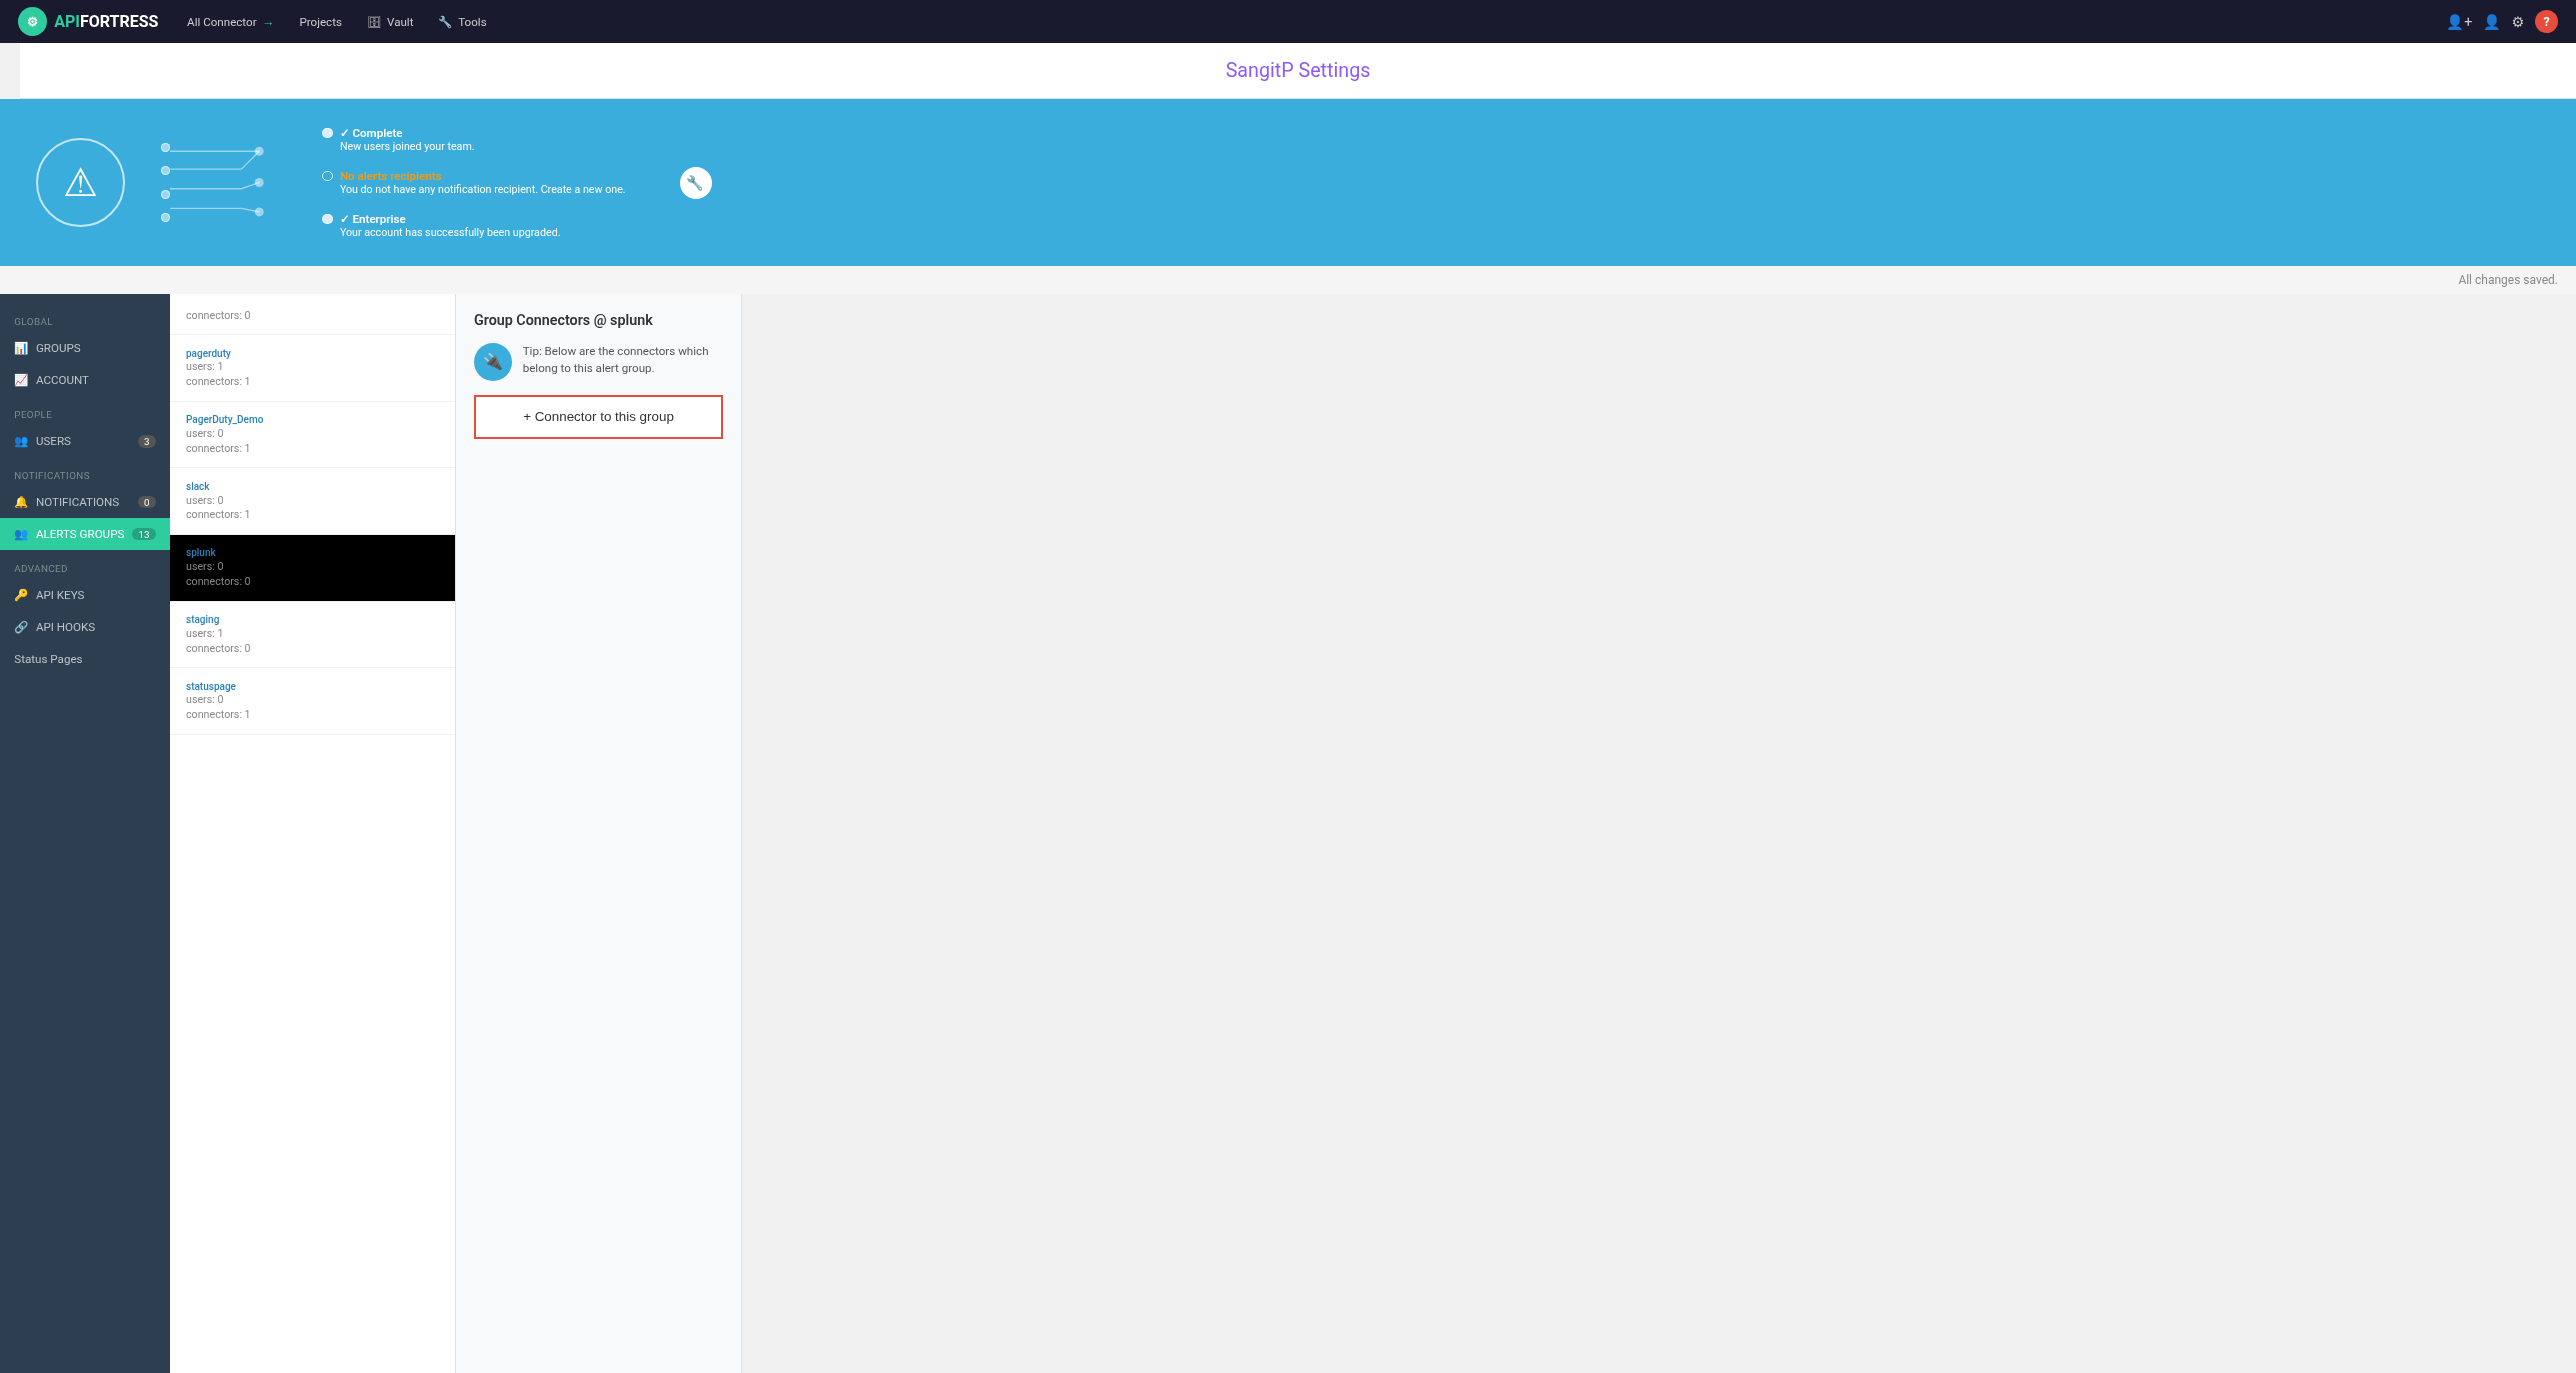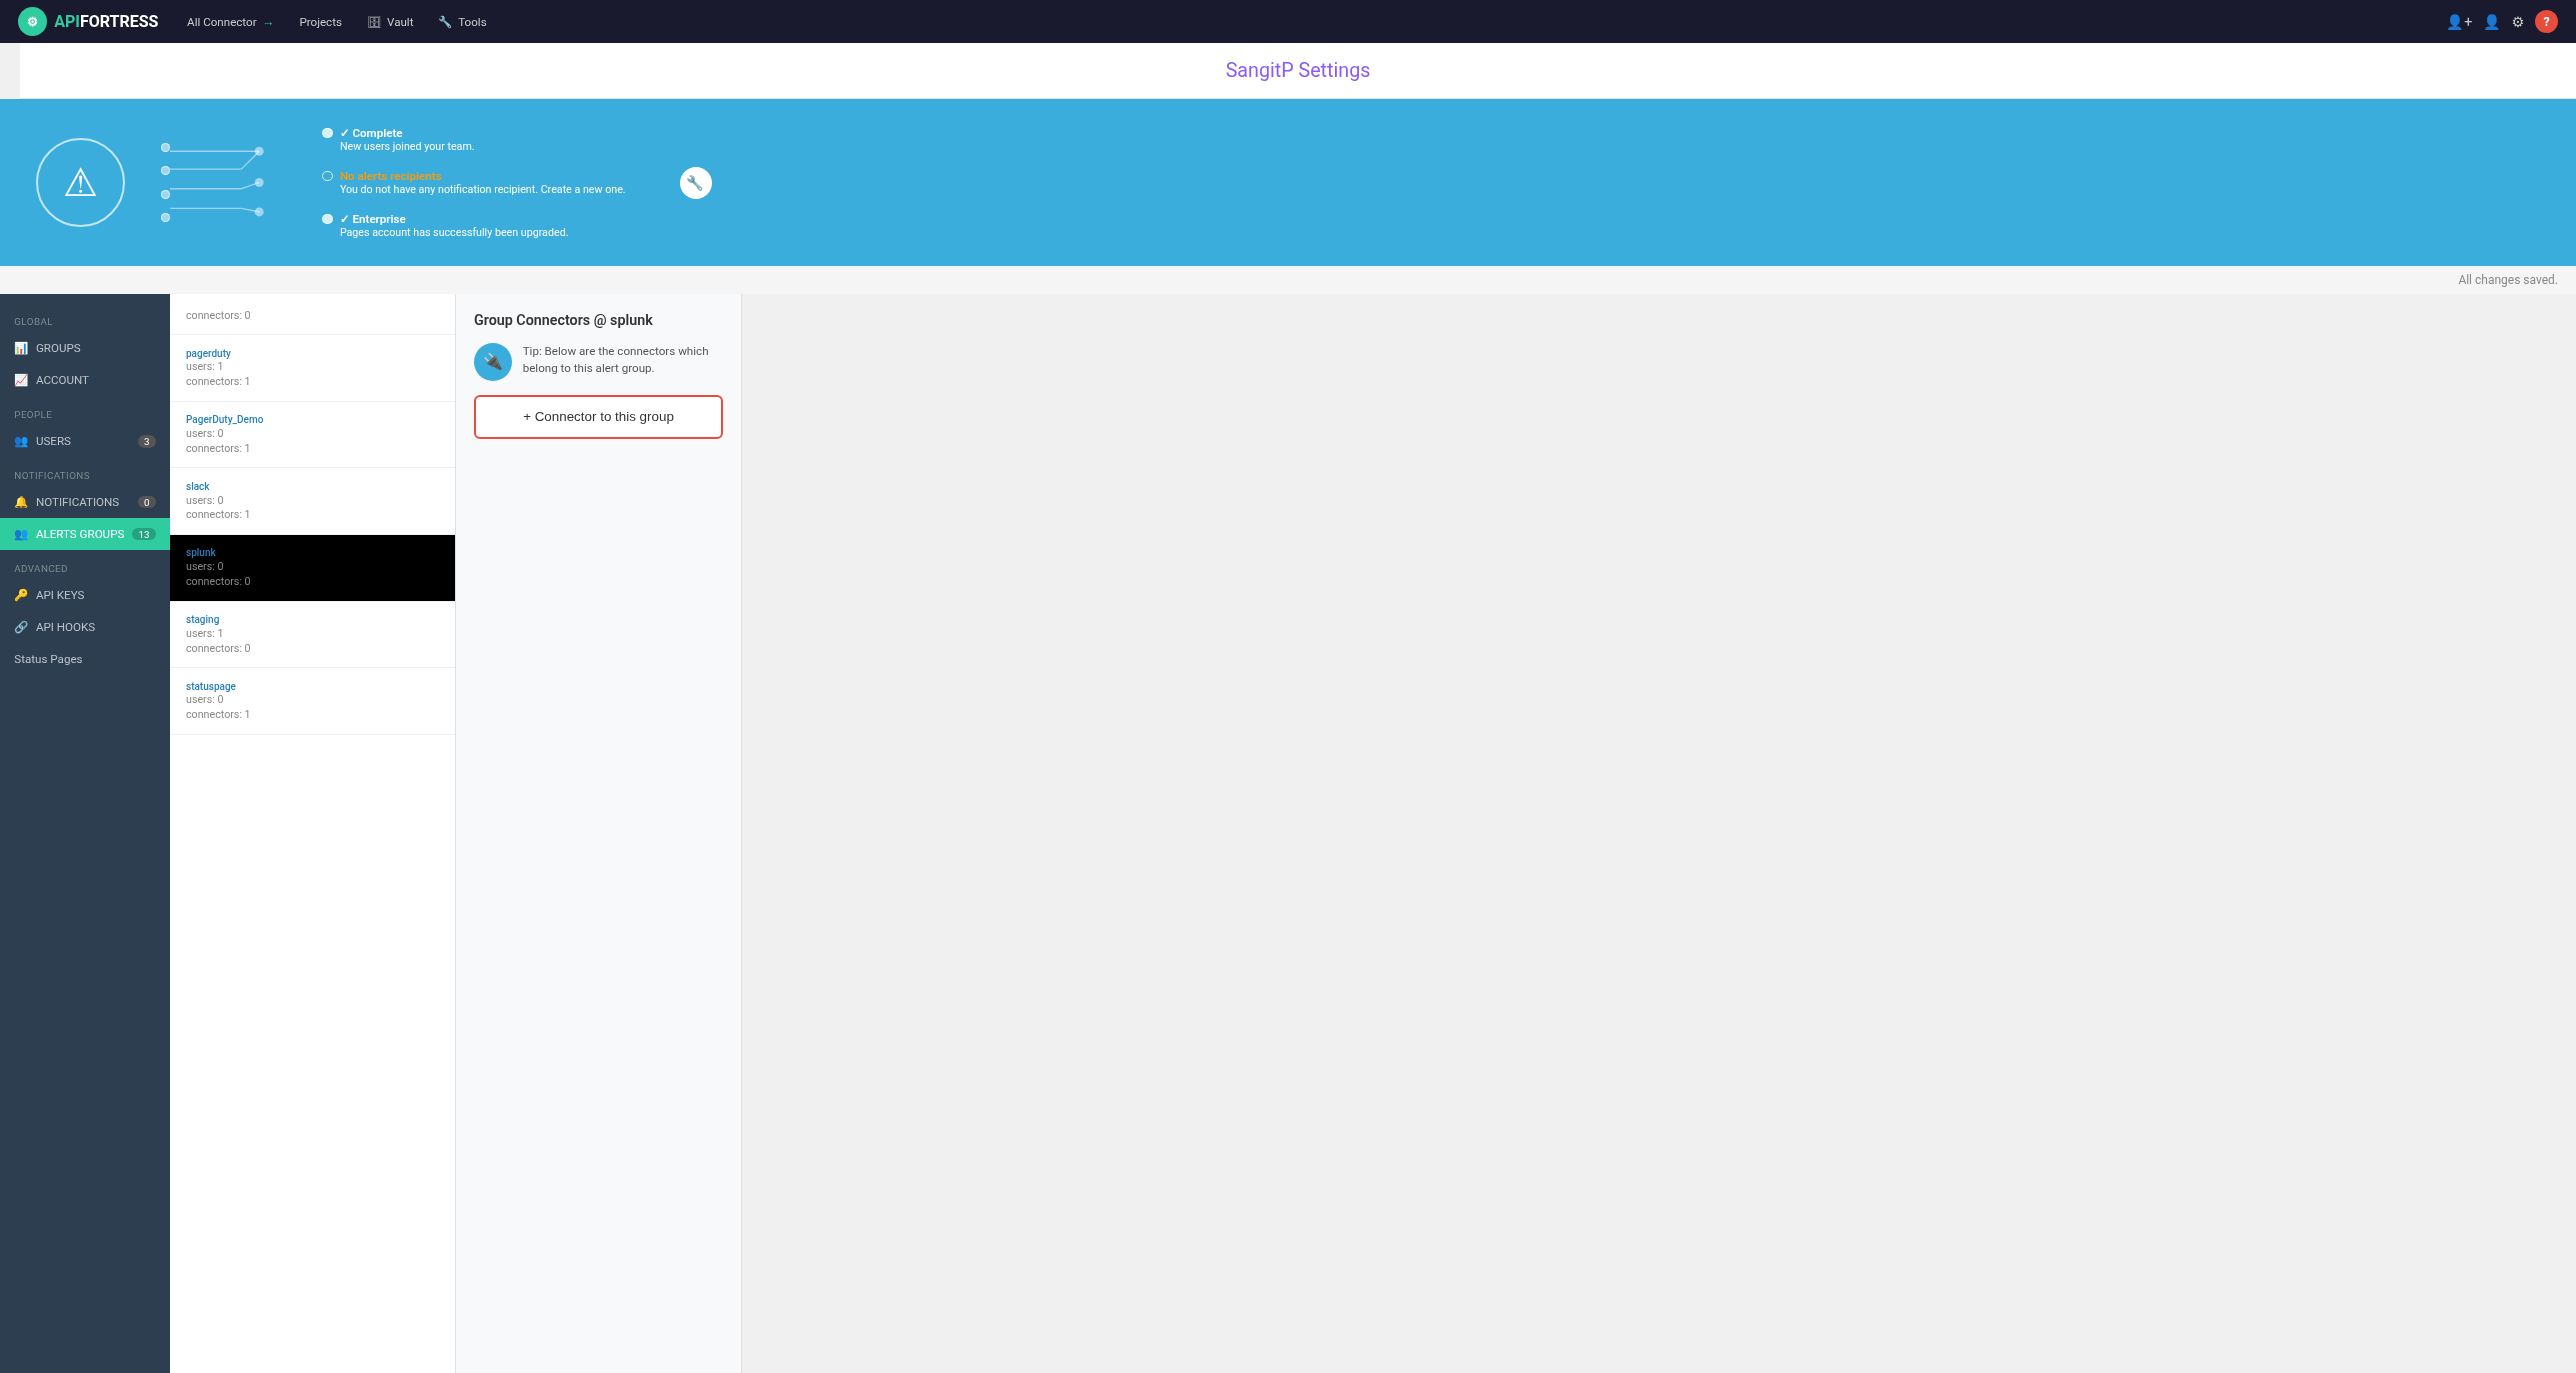--- a/index.html
+++ b/index.html
@@ -212,21 +212,21 @@
     .add-connector-btn {
       display: block;
       width: 100%;
       padding: 12.5px;
       border: 2.7px solid #e74c3c;
       background: white;
       color: #333;
       font-size: 13.4px;
       text-align: center;
       cursor: pointer;
-      border-radius: 6px;
+      border-radius: 0;
       margin-bottom: 18px;
     }
     .no-connectors {
       text-align: center;
       color: #aaa;
       font-size: 11.6px;
       padding: 27px 0;
     }
 
     
@@ -308,21 +308,21 @@
       <div class="banner-item-circle"></div>
       <div class="banner-item-text">
         <div class="banner-item-title alert">No alerts recipients</div>
         <div>You do not have any notification recipient. Create a new one.</div>
       </div>
     </div>
     <div class="banner-item">
       <div class="banner-item-circle filled"></div>
       <div class="banner-item-text">
         <div class="banner-item-title">✓ Enterprise</div>
-        <div>Pages account has successfully been upgraded.</div>
+        <div>Your account has successfully been upgraded.</div>
       </div>
     </div>
   </div>
 
   <div class="banner-wrench">🔧</div>
 </div>
 
 <div class="changes-saved">All changes saved.</div>
 
 <div class="main-layout">

